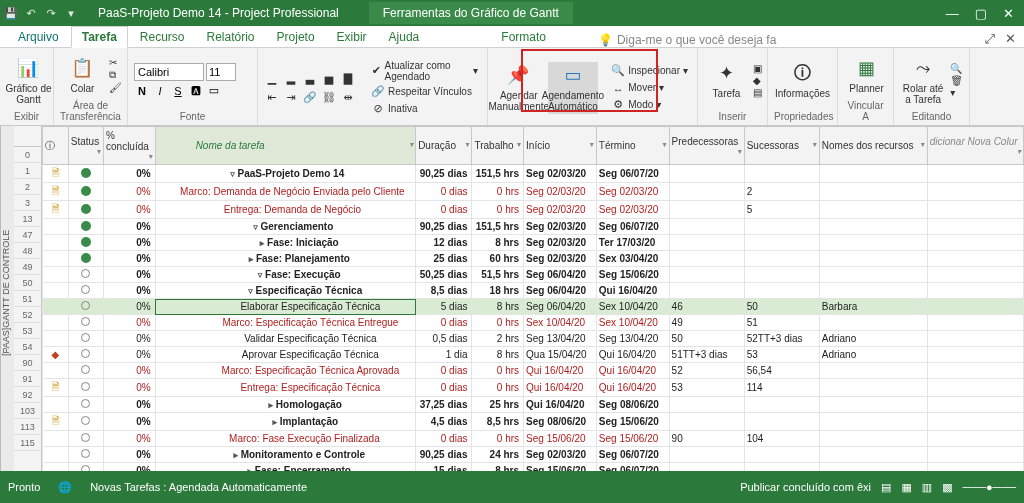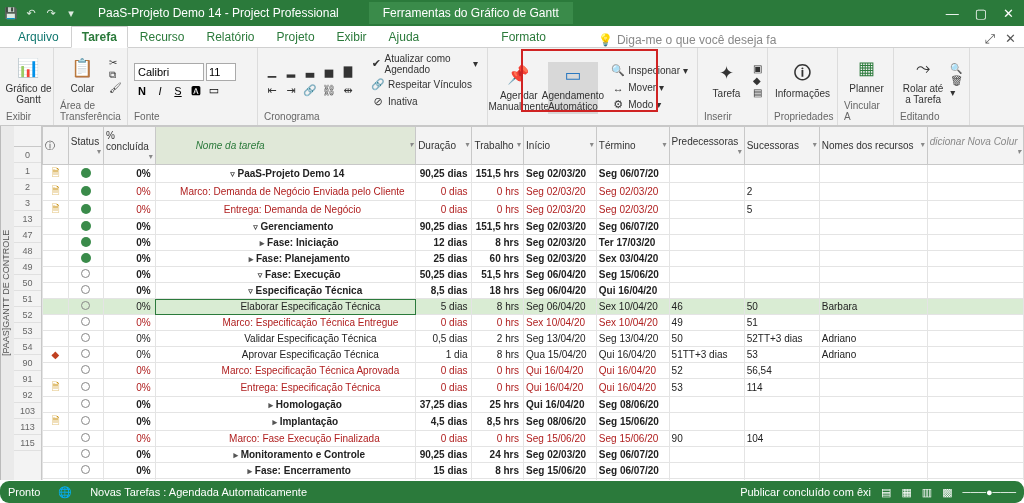--- a/index.html
+++ b/index.html
@@ -16,21 +16,21 @@
 .tabs { height: 22px; background: #fff; border-bottom: 1px solid #d0d0d0; display: flex; align-items: end; padding-left: 8px; gap: 2px; position: relative; }
 .tab { padding: 3px 10px; font-size: 12px; color: #2b7a3b; cursor: pointer; }
 .tab.active { border: 1px solid #d0d0d0; border-bottom: 1px solid #fff; background: #fff; color: #2b7a3b; font-weight: 600; position: relative; top: 1px; }
 .tab.file { color: #0f766e; }
 .tab.format { color: #2b7a3b; margin-left: 60px; }
 .tellme { margin-left: 40px; color: #888; display: flex; align-items: center; gap: 4px; font-size: 12px; }
 .tabs .help { margin-left: auto; display: flex; gap: 10px; padding-right: 8px; color: #555; font-size: 13px; }
 
 .ribbon { height: 78px; background: #f3f3f3; border-bottom: 1px solid #c8c8c8; display: flex; }
 .group { border-right: 1px solid #dcdcdc; padding: 2px 6px 0 6px; display: flex; flex-direction: column; justify-content: space-between; }
-.group-label { text-align: left; font-size: 10px; color: #666; padding-bottom: 3px; }
+.group-label { text-align: center; font-size: 10px; color: #666; padding-bottom: 3px; }
 .grp-body { flex: 1; display: flex; align-items: center; gap: 4px; }
 .bigbtn { display: flex; flex-direction: column; align-items: center; justify-content: center; gap: 2px; padding: 2px 4px; min-width: 45px; text-align: center; font-size: 10px; color: #333; line-height: 1.1; cursor: pointer; }
 .bigbtn .ic { width: 28px; height: 24px; display: flex; align-items: center; justify-content: center; font-size: 18px; }
 .smallrow { display: flex; flex-direction: column; gap: 1px; font-size: 10px; color: #333; }
 .smallbtn { display: flex; align-items: center; gap: 3px; padding: 1px 3px; cursor: pointer; }
 .smallbtn .sic { width: 14px; height: 14px; display: inline-flex; align-items: center; justify-content: center; font-size: 11px; }
 .fontctrl { display: flex; flex-direction: column; gap: 2px; }
 .fontrow { display: flex; gap: 2px; align-items: center; }
 .fontname { width: 70px; height: 18px; border: 1px solid #aaa; background: #fff; font-size: 11px; padding: 0 3px; }
 .fontsize { width: 30px; height: 18px; border: 1px solid #aaa; background: #fff; font-size: 11px; padding: 0 2px; }
@@ -56,21 +56,21 @@
 .ind-dot { display: inline-block; width: 10px; height: 10px; border-radius: 50%; background: #3a8b4a; }
 .ind-circ { display: inline-block; width: 9px; height: 9px; border-radius: 50%; border: 1px solid #888; }
 .ind-note { color: #c78a00; font-size: 10px; }
 .ind-warn { color: #c04020; font-size: 10px; }
 .summary { font-weight: 600; }
 .milestone { color: #b02020; }
 .task-col { position: relative; text-align: center; }
 .outline-tog { display: inline-block; width: 8px; color: #555; font-size: 9px; margin-right: 1px; }
 .ind0{padding-left:2px}.ind1{padding-left:14px}.ind2{padding-left:26px}.ind3{padding-left:38px}.ind4{padding-left:50px}
 
-.statusbar { position: absolute; bottom: 0; left: 0; right: 0; height: 22px; background: #2b7a3b; color: #fff; display: flex; align-items: center; padding: 0 8px; font-size: 11px; gap: 18px; border-radius: 9px; }
+.statusbar { position: absolute; bottom: 0; left: 0; right: 0; height: 32px; background: #2b7a3b; color: #fff; display: flex; align-items: center; padding: 0 8px; font-size: 11px; gap: 18px; }
 .statusbar .right { margin-left: auto; display: flex; gap: 10px; align-items: center; }
 </style>
 </head>
 <body>
 
 <div class="titlebar">
   <div class="qat">
     <span>💾</span>
     <span>↶</span>
     <span>↷</span>
@@ -170,21 +170,20 @@
         <div class="smallbtn">
             <span class="sic">🔗</span>
             <span>Respeitar Vínculos</span>
           </div>
         <div class="smallbtn">
             <span class="sic">⊘</span>
             <span>Inativa</span>
           </div>
       </div>
     </div>
-    <div class="group-label">Cronograma</div>
   </div>
   <div class="group" style="width:210px;position:relative">
     <div class="grp-body">
       <div class="bigbtn">
           <span class="ic" style="color:#2a7">📌</span>
           <span style="white-space:pre">Agendar
 Manualmente</span>
         </div>
       <div class="bigbtn" style="background:#d8d8d8">
           <span class="ic" style="color:#2a78c0">▭</span>

